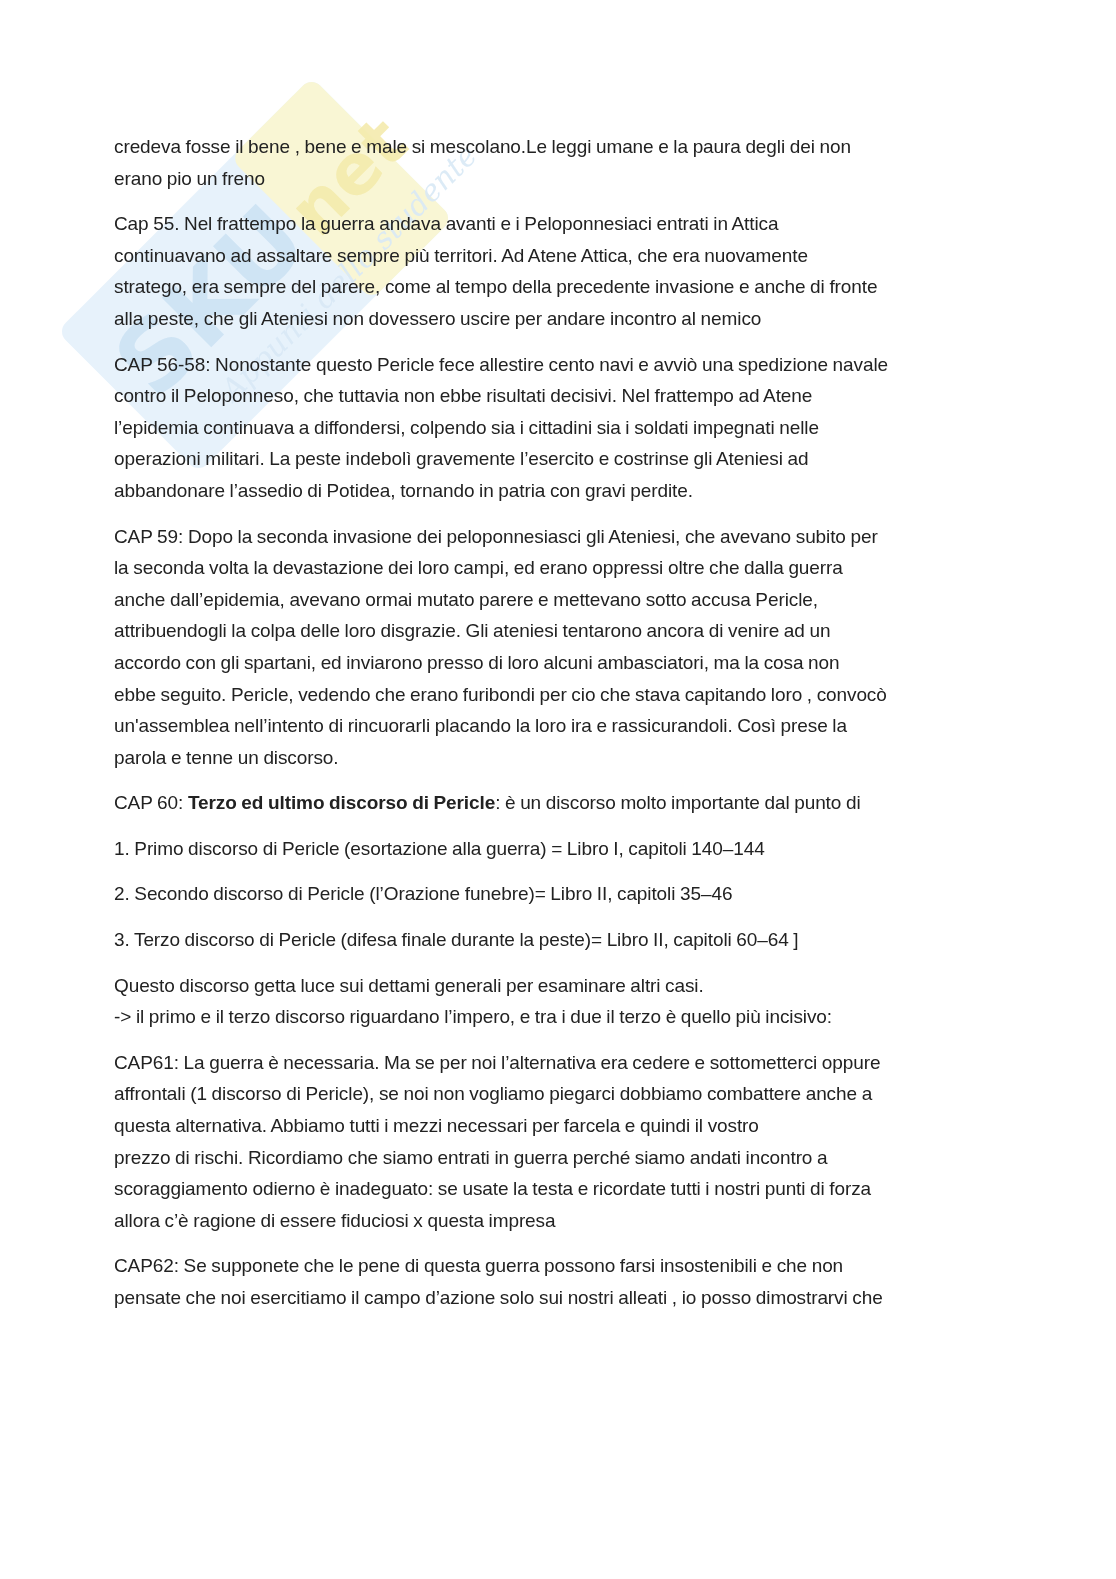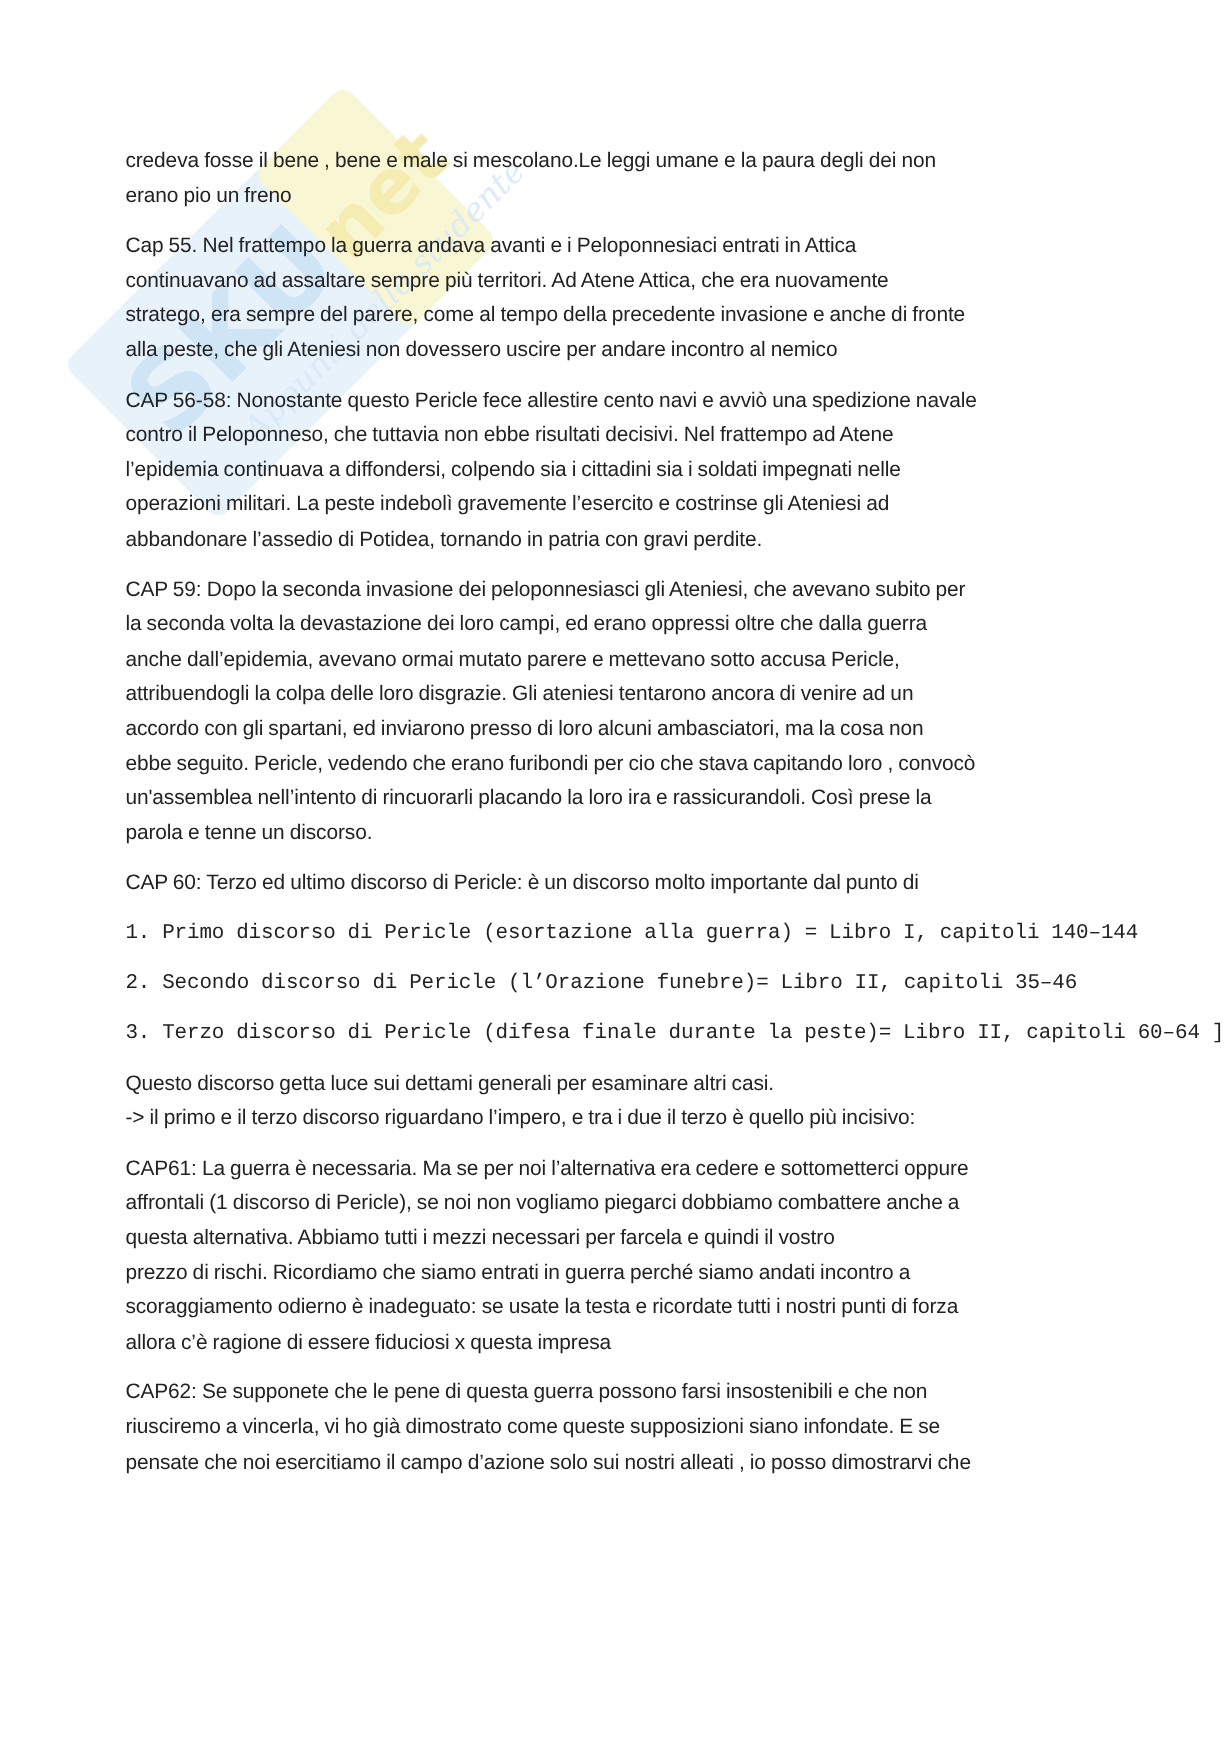--- a/index.html
+++ b/index.html
@@ -32,30 +32,29 @@
     z-index: 1;
   }
   .para {
     font-size: 19px;
     line-height: 31.6px;
     margin: 0 0 14px 0;
     letter-spacing: -0.1px;
     word-spacing: -0.5px;
   }
   .para .line { display: block; white-space: nowrap; }
-  .bold { font-weight: normal; }
+  .bold { font-weight: bold; }
   .hl { background: #19f1f7; }
   .list-item {
     font-size: 19px;
     line-height: 31.6px;
     margin: 0 0 14px 0;
     white-space: nowrap;
     letter-spacing: -0.1px;
     word-spacing: -0.5px;
-    font-family: Liberation Mono, monospace;
   }
 </style>
 </head>
 <body>
 
 <svg class="watermark" viewBox="0 0 470 470">
   <g transform="rotate(-45 235 235)">
     <rect x="55" y="135" width="360" height="200" rx="12" fill="#e3f0fa" opacity="0.85"></rect>
     <rect x="300" y="135" width="115" height="200" rx="12" fill="#fbf6cf" opacity="0.9"></rect>
     <text x="75" y="255" font-family="DejaVu Sans, sans-serif" font-weight="bold" font-size="96" fill="#cde3f4" opacity="0.9">SKU</text>
@@ -115,17 +114,16 @@
     <span class="line">CAP61: La guerra è necessaria. Ma se per noi l’alternativa era cedere e sottometterci oppure</span>
     <span class="line">affrontali (1 discorso di Pericle), se noi non vogliamo piegarci dobbiamo combattere anche a</span>
     <span class="line">questa alternativa. Abbiamo tutti i mezzi necessari per farcela e quindi il vostro</span>
     <span class="line">prezzo di rischi. Ricordiamo che siamo entrati in guerra perché siamo andati incontro a</span>
     <span class="line">scoraggiamento odierno è inadeguato: se usate la testa e ricordate tutti i nostri punti di forza</span>
     <span class="line">allora c’è ragione di essere fiduciosi x questa impresa</span>
   </p>
 
   <p class="para">
     <span class="line">CAP62: Se supponete che le pene di questa guerra possono farsi insostenibili e che non</span>
-    <span class="line">riusciremo a vincerla, vi ho già dimostrato come queste supposizioni siano infondate. E se</span>
     <span class="line">pensate che noi esercitiamo il campo d’azione solo sui nostri alleati , io posso dimostrarvi che</span>
   </p>
 
 </div>
 
 </body></html>

